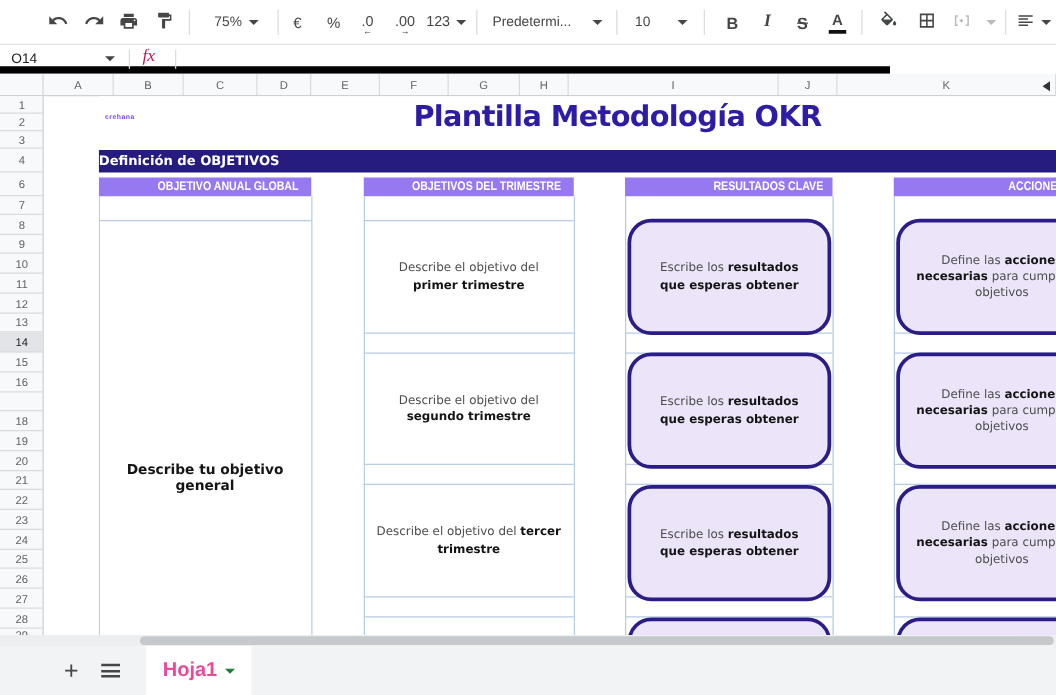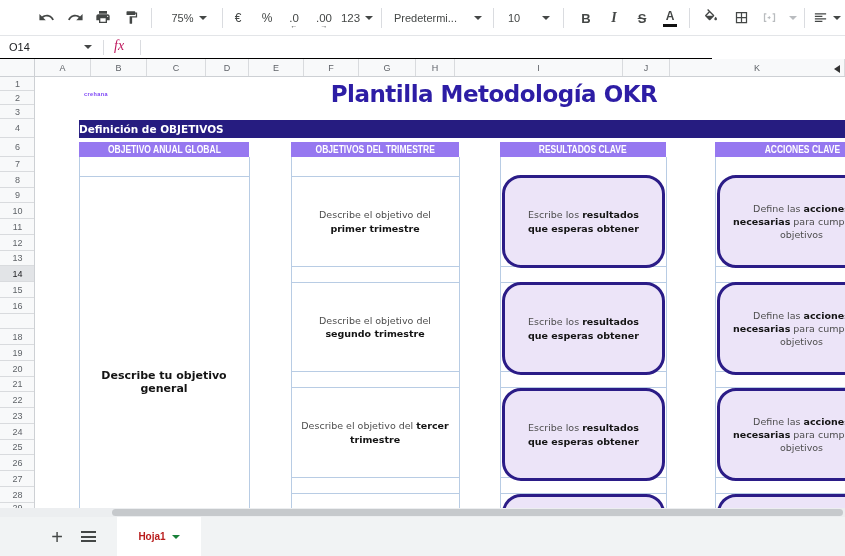--- a/index.html
+++ b/index.html
@@ -20,21 +20,21 @@
   .caret.gray { border-top-color:#b9bcbf; }
   .tb-bold { font-weight:bold; font-size:13px; }
   .tb-italic { font-style:italic; font-family:"Liberation Serif",serif; font-size:14px; font-weight:bold; }
   .tb-strike { text-decoration:line-through; font-size:13px; font-weight:bold; }
   .tb-color { font-size:12px; font-weight:bold; flex-direction:column; }
   .tb-color .bar { width:14px; height:3px; background:#111; margin-top:1px; }
   .mini-arrow { font-size:7px; position:absolute; bottom:7px; }
 
   
   .formula-row { position:absolute; left:0; top:36px; width:712px; height:23px; background:#fff;
-                 border-bottom:1px solid #000000; }
+                 border-bottom:6px solid #000000; }
   .name-box { position:absolute; left:0; top:0; width:100px; height:22px; display:flex; align-items:center;
               padding-left:9px; font-size:11px; color:#202124; cursor:pointer; }
   .name-box .caret { position:absolute; right:8px; }
   .fx { position:absolute; left:114px; top:2px; font-family:"Liberation Serif",serif; font-style:italic;
         color:#be185d; font-size:14px; }
   .vdiv { position:absolute; top:4px; width:1px; height:15px; background:#dadce0; }
 
   
   .corner { position:absolute; left:0; top:59px; width:35px; height:18px; background:#f8f9fa;
             border-right:1px solid #cdd0d4; border-bottom:1px solid #cdd0d4; }
@@ -55,21 +55,21 @@
   .grid-clip { position:absolute; left:35px; top:77px; width:810px; height:431px; background:#fff; overflow:hidden;margin-left:44px; }
   .logo { position:absolute; left:5px; top:14px; font-size:5.5px; font-weight:bold; letter-spacing:.4px;
           color:#7b42f6; filter:blur(.3px); }
   .sheet-title { position:absolute; left:200px; top:4px; width:430px; text-align:center;
                  font-family:"DejaVu Sans",sans-serif; font-size:23px; font-weight:800;
                  color:#2d1da5; letter-spacing:-.5px; }
   .banner { position:absolute; left:0; top:43px; width:804px; height:18px; background:#261c80;
             display:flex; align-items:center; justify-content:flex-start; }
   .banner span { color:#fff; font-size:10.5px; font-weight:bold; font-family:"DejaVu Sans",sans-serif; }
   .sec-h { position:absolute; top:65px; height:15px; background:#9678f0; display:flex;
-           align-items:center; justify-content:center; overflow:hidden; }
+           align-items:center; justify-content:flex-end; overflow:hidden; }
   .sec-h span { color:#fff; font-size:10px; font-weight:bold; white-space:nowrap;
                 transform:scaleX(.85); font-family:"Liberation Sans",sans-serif; }
   .gl-v { position:absolute; width:1px; background:#b8cce4; top:80px; height:351px; }
   .gl-h { position:absolute; height:1px; background:#b8cce4; }
 
   .cell-text { position:absolute; display:flex; align-items:center; justify-content:center; text-align:center;
                font-family:"DejaVu Sans",sans-serif; font-size:9.5px; color:#4d4d4d; line-height:1.4;
                padding:0 8px; cursor:cell; }
   .cell-text b { color:#141414; }
   .obj-general { position:absolute; left:1px; top:292px; width:168px; text-align:center;
@@ -84,21 +84,21 @@
   .hscroll { position:absolute; left:0; top:508px; width:845px; height:9px; background:#eceef0; }
   .hthumb { position:absolute; left:112px; top:1px; width:731px; height:7px; background:#c6c9cc; border-radius:4px; cursor:grab; }
   .sheet-bar { position:absolute; left:0; top:517px; width:845px; height:39px; background:#f1f3f4; }
   .sb-btn { position:absolute; top:0; height:39px; width:30px; display:flex; align-items:center;
             justify-content:center; color:#444746; cursor:pointer; }
   .plus { font-size:20px; font-weight:300; line-height:1; }
   .burger { display:inline-block; width:15px; }
   .burger i { display:block; height:2px; background:#444746; margin:2.5px 0; }
   .tab { position:absolute; left:117px; top:0; width:84px; height:39px; background:#fff; display:flex;
          align-items:center; justify-content:center; cursor:pointer; }
-  .tab span { color:#b91c1c; font-weight:bold; font-size:10px; }
+  .tab span { color:#ec4899; font-weight:bold; font-size:16px; }
   .tab .caret { border-top-color:#188038; margin-left:6px; }
 </style>
 </head>
 <body>
 
 <div class="app">
 
   <div class="toolbar">
     <div class="tb" style="left:34px;width:24px">
       <span><svg width="17" height="17" viewBox="0 0 24 24">

